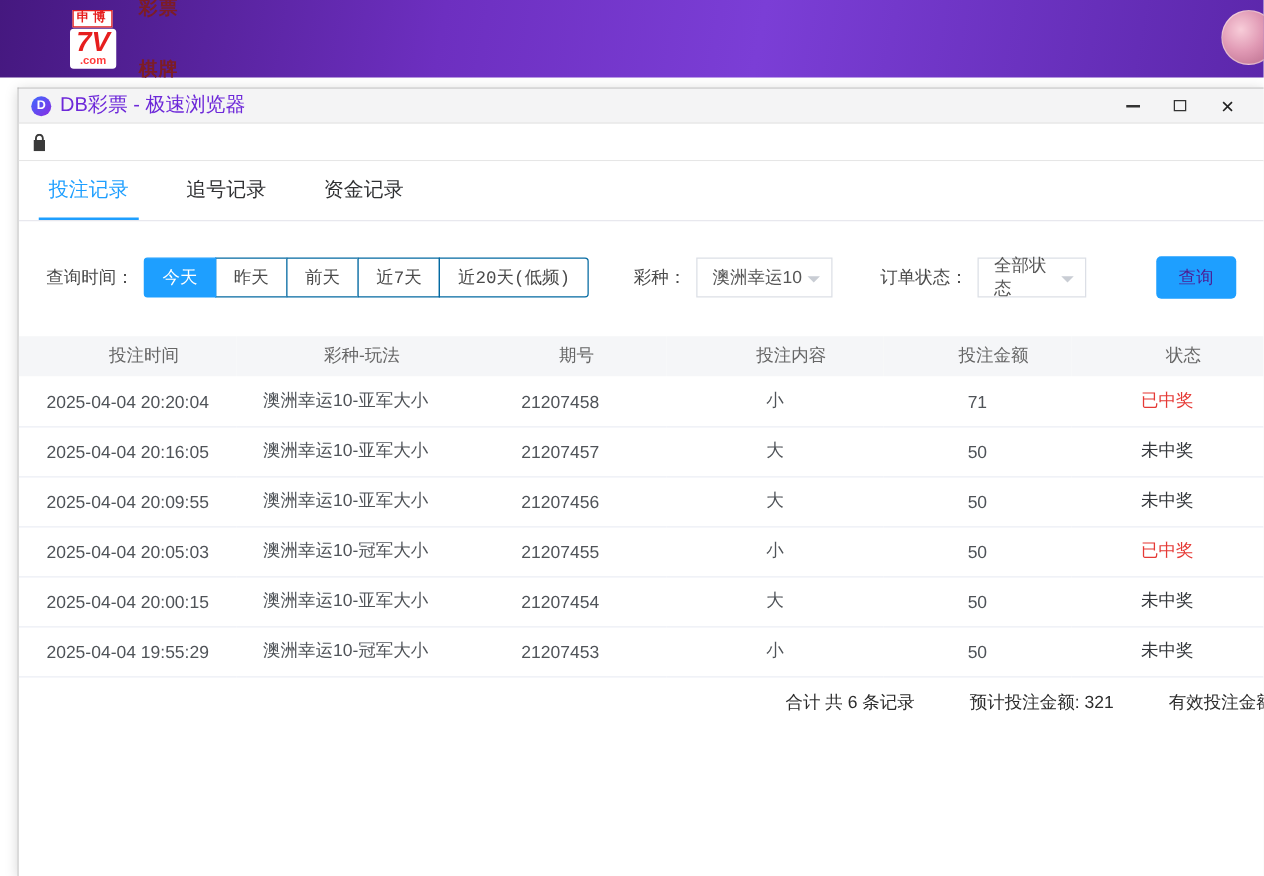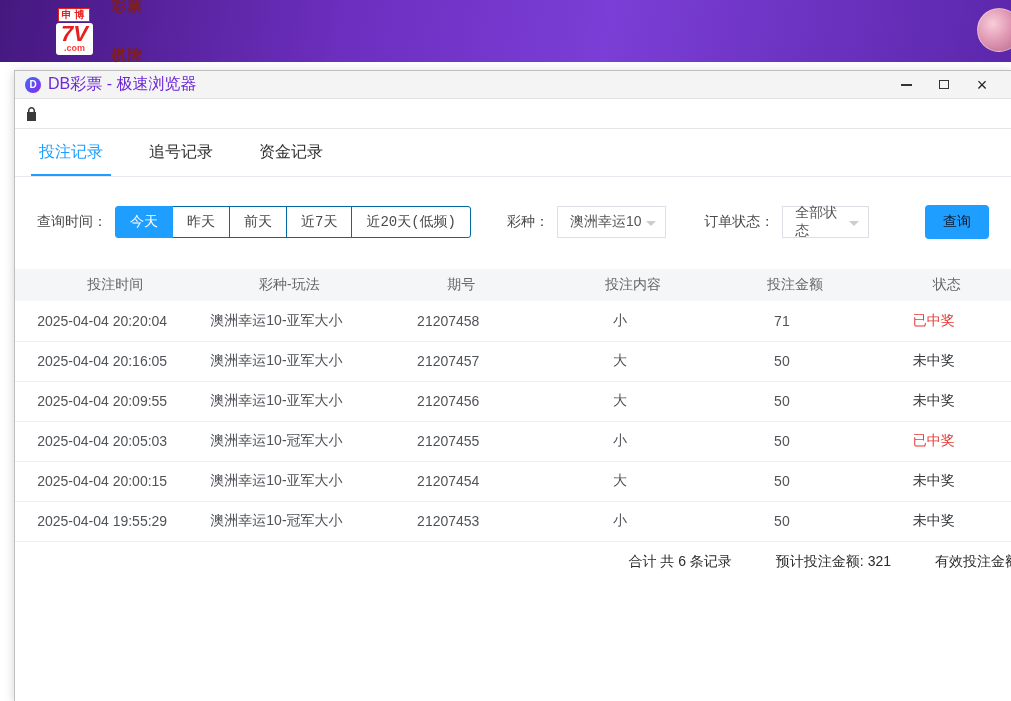--- a/index.html
+++ b/index.html
@@ -104,21 +104,21 @@
     width:122px;height:32px;border:1px solid #dcdfe6;border-radius:0;background:#fff;
     display:flex;align-items:center;justify-content:space-between;
     padding:0 9px 0 12px;color:#555;cursor:pointer;
   }
   .select.narrow{width:96px;}
   .chevron{
     width:0;height:0;border-left:5px solid transparent;border-right:5px solid transparent;
     border-top:5px solid #c9cdd4;margin-top:2px;
   }
   .search-btn{
-    margin-left:56px;width:72px;height:34px;background:var(--accent);color:#0f172a;
+    margin-left:56px;width:72px;height:34px;background:var(--accent);color:#4c1d95;
     border:none;border-radius:4px;font-size:14px;cursor:pointer;
     font-family:"Liberation Sans", sans-serif;
   }
   
   .bet-table{width:100%;border-collapse:collapse;margin-top:30px;font-size:14px;table-layout:fixed;}
   .bet-table thead th{
     background:#f5f6f8;color:#666;font-weight:normal;height:32px;text-align:center;
     white-space:nowrap;
     padding-left:27px;
   }

